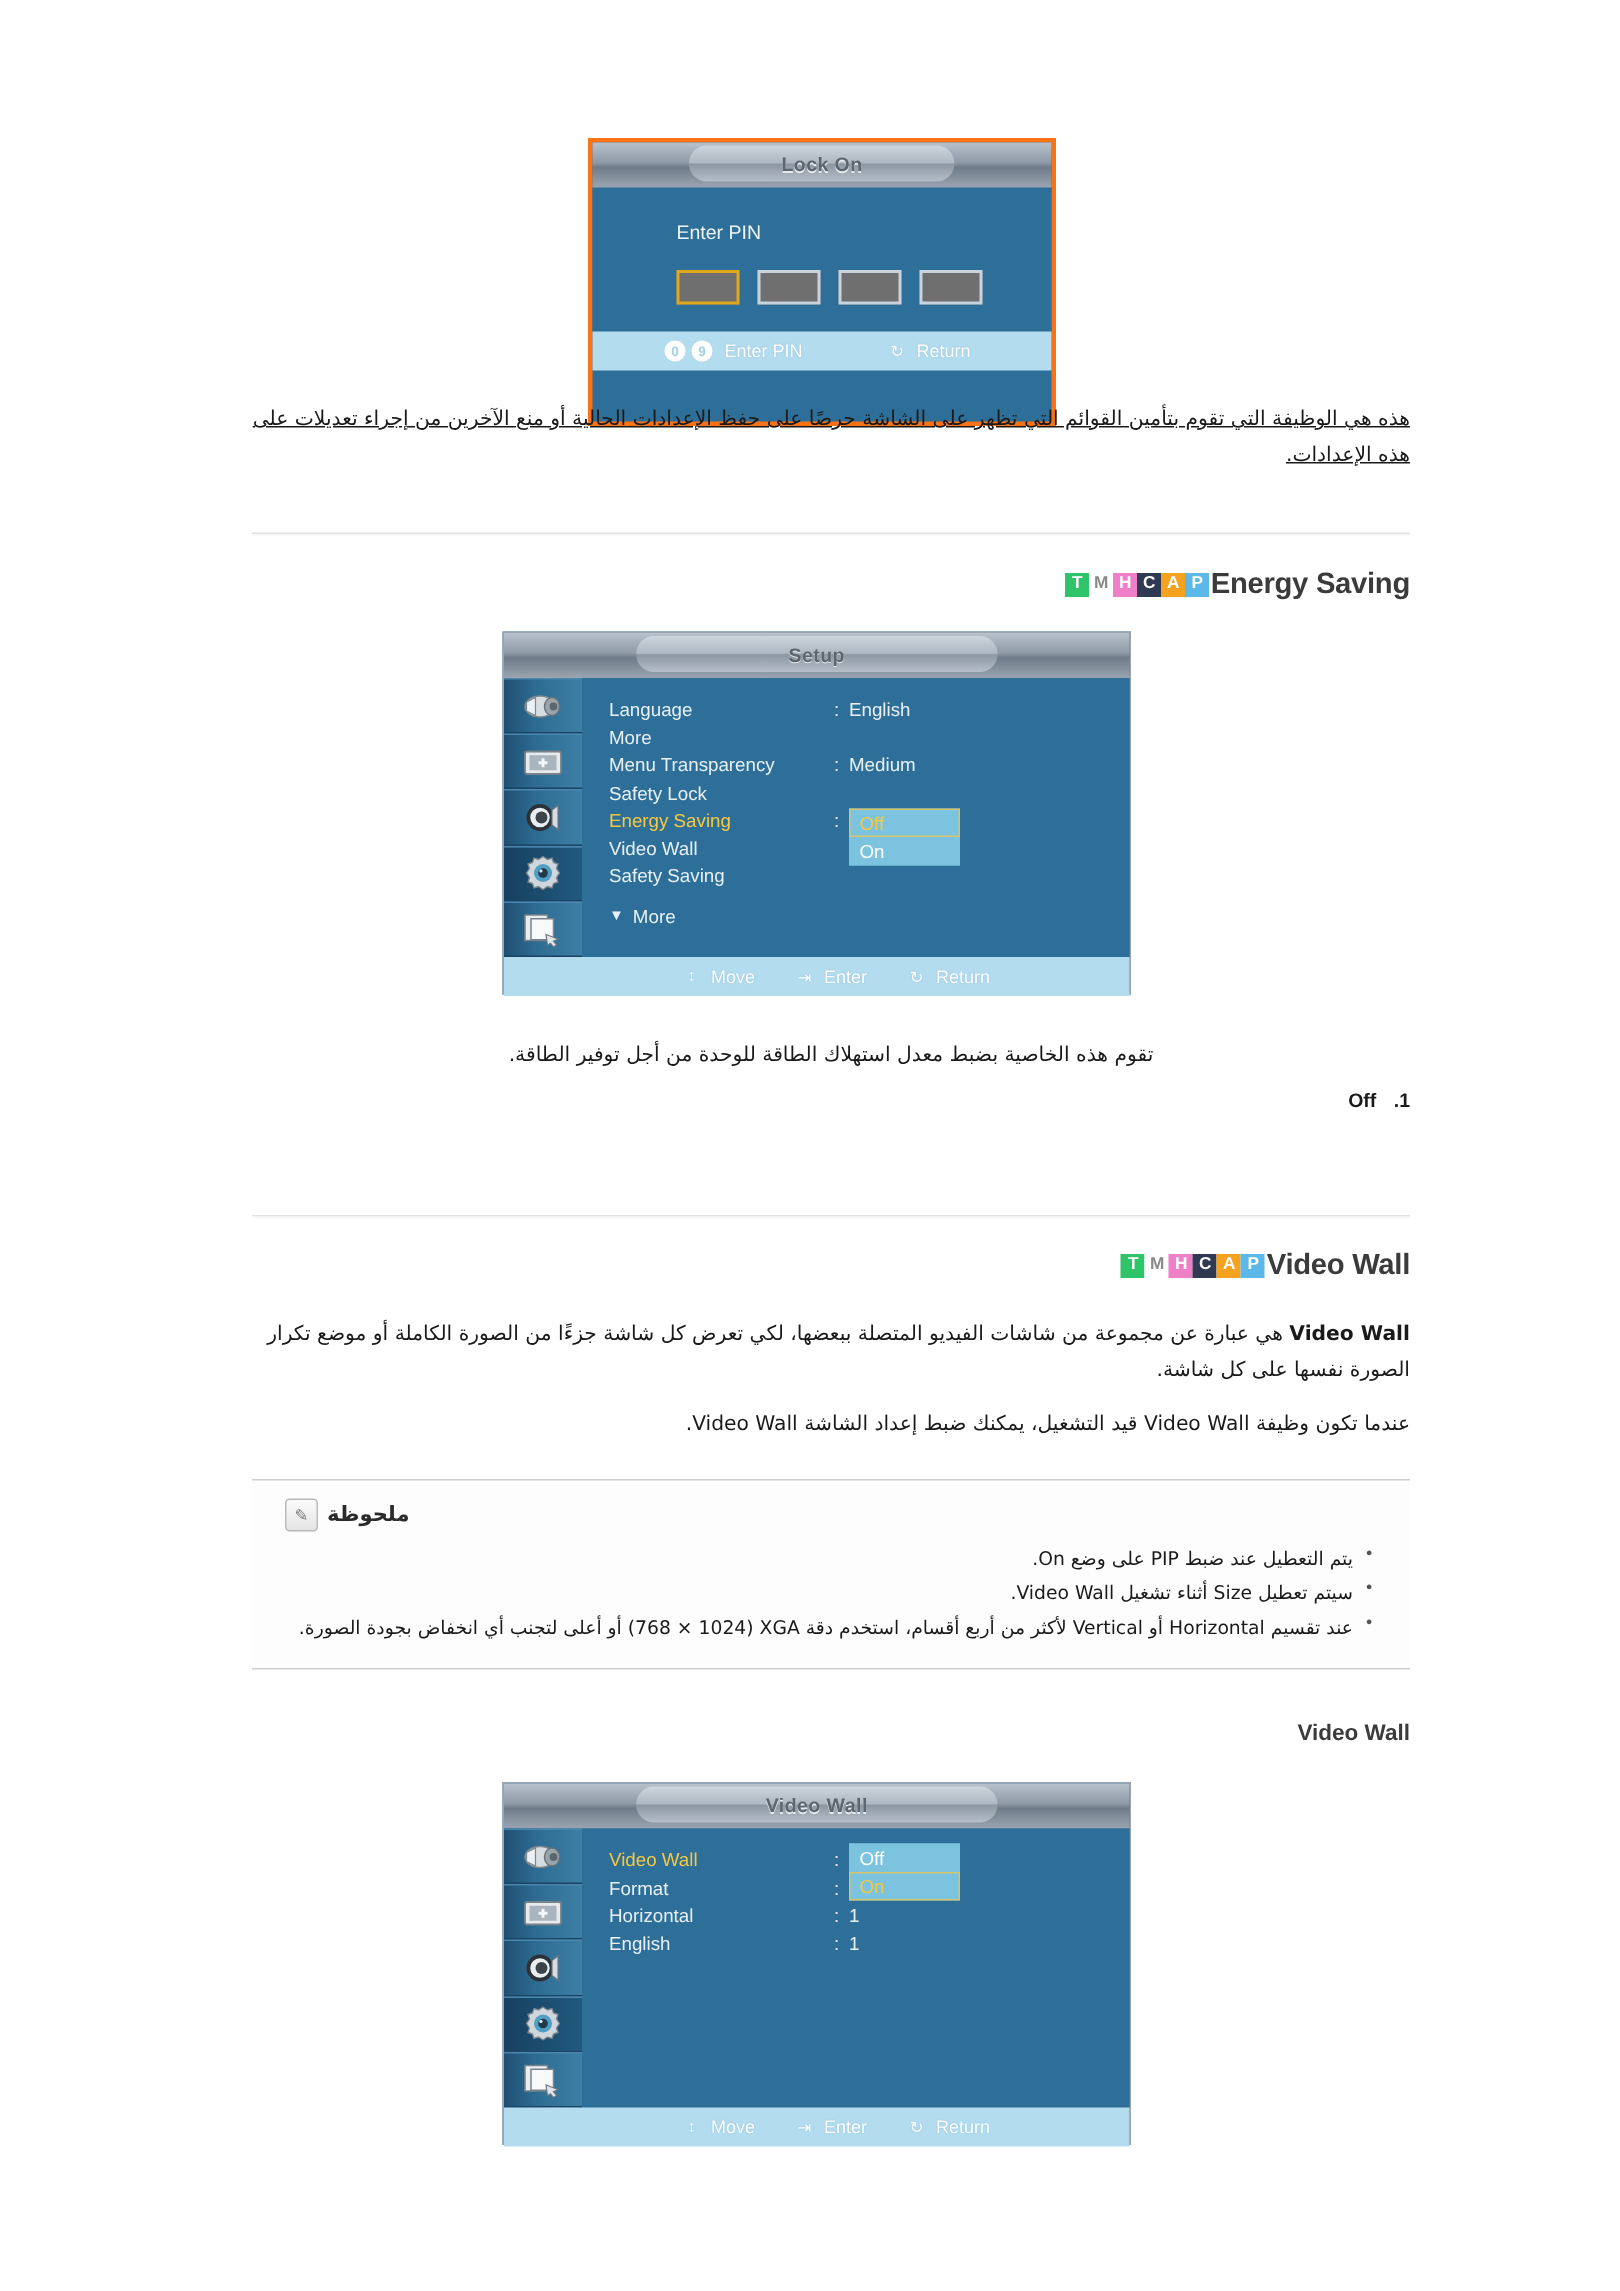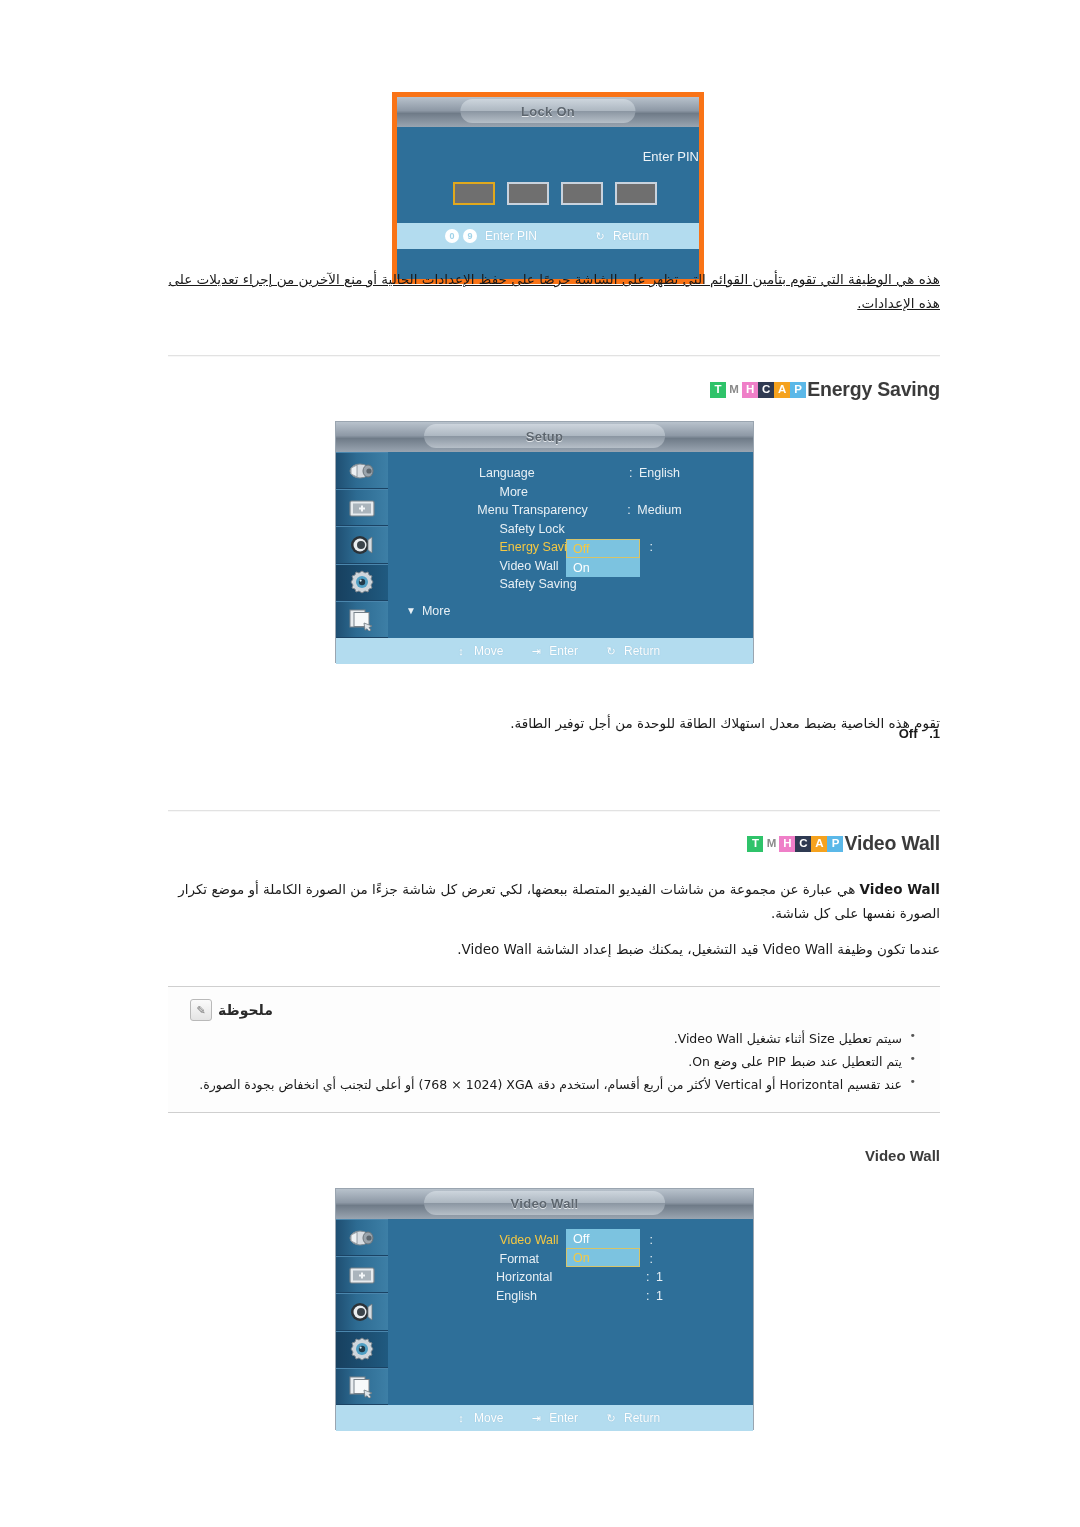--- a/index.html
+++ b/index.html
@@ -160,21 +160,20 @@
     position: relative;
     background: #2e6f99;
     padding: 12px 0 0 0;
   }
   .menu-row {
     display: flex;
     align-items: center;
     height: 18.5px;
     direction: ltr;
     position: relative;
-    justify-content: center;
   }
   .menu-label {
     width: 168px;
     padding-left: 18px;
     box-sizing: border-box;
     font-size: 12.5px;
     color: #e8f0f5;
     font-family: "Liberation Sans", sans-serif;
     white-space: nowrap;
   }
@@ -367,21 +366,21 @@
     color: #1a1a1a;
     font-family: "Liberation Sans", sans-serif;
   }
   .numlist div { margin-bottom: 22px; direction: ltr; text-align: right; }
 </style>
 </head>
 <body>
 
 <div class="page">
 
-  <div class="osd" style="position:absolute; left:392px; top:92px; width:312px; height:192px; border:5px solid #f97316;text-align:right;">
+  <div class="osd" style="position:absolute; left:392px; top:92px; width:312px; height:192px; border:3px solid #f97316;">
     <div class="osd-title-bar">
       <div class="osd-title-pill">
         <span class="osd-title-text">Lock On</span>
       </div>
     </div>
     <div class="lock-body">
       <div class="lock-label">Enter PIN</div>
       <div class="pin-row">
         <div class="pin-box first"></div>
         <div class="pin-box"></div>
@@ -526,21 +525,21 @@
           <span class="foot-ico">⇥</span>
           <span>Enter</span>
         </span>
         <span class="foot-item">
           <span class="foot-ico">↻</span>
           <span>Return</span>
         </span>
       </div>
     </div>
 
-    <div class="para" style="position:absolute; top:712px; left:0; width:772px;">تقوم هذه الخاصية بضبط معدل استهلاك الطاقة للوحدة من أجل توفير الطاقة.</div>
+    <div class="para" style="position:absolute; top:692px; left:0; width:772px;text-align:center;">تقوم هذه الخاصية بضبط معدل استهلاك الطاقة للوحدة من أجل توفير الطاقة.</div>
 
     <div class="numlist" style="position:absolute; top:726px; left:0; width:772px;">
       <div>
         <span>Off</span>
         <span style="display:inline-block;width:8px;"></span><span>.1</span>
       </div>
     </div>
 
     <hr class="hr" style="position:absolute; top:810px; left:0; width:772px;">
 
@@ -563,22 +562,22 @@
     </div>
 
     <div class="para" style="position:absolute; top:938px; left:0; width:772px;">عندما تكون وظيفة Video Wall قيد التشغيل، يمكنك ضبط إعداد الشاشة Video Wall.</div>
 
     <div class="note-box" style="position:absolute; top:986px; left:0; width:772px;">
       <div class="note-head">
         <span class="note-head-text">ملحوظة</span>
         <span class="note-icon">✎</span>
       </div>
       <ul class="note-list">
+        <li>يتم التعطيل عند ضبط PIP على وضع On.</li>
         <li>سيتم تعطيل Size أثناء تشغيل Video Wall.</li>
-        <li>يتم التعطيل عند ضبط PIP على وضع On.</li>
         <li>عند تقسيم Horizontal أو Vertical لأكثر من أربع أقسام، استخدم دقة XGA ‏(1024 × 768) أو أعلى لتجنب أي انخفاض بجودة الصورة.</li>
       </ul>
     </div>
 
     <div class="sub-head" style="position:absolute; top:1147px; left:0; width:772px;">Video Wall</div>
 
     <div class="osd" style="position:absolute; left:167px; top:1188px; width:419px; height:242px; border:1px solid #9aa5b0;">
       <div class="osd-title-bar">
         <div class="osd-title-pill">
           <span class="osd-title-text">Video Wall</span>

